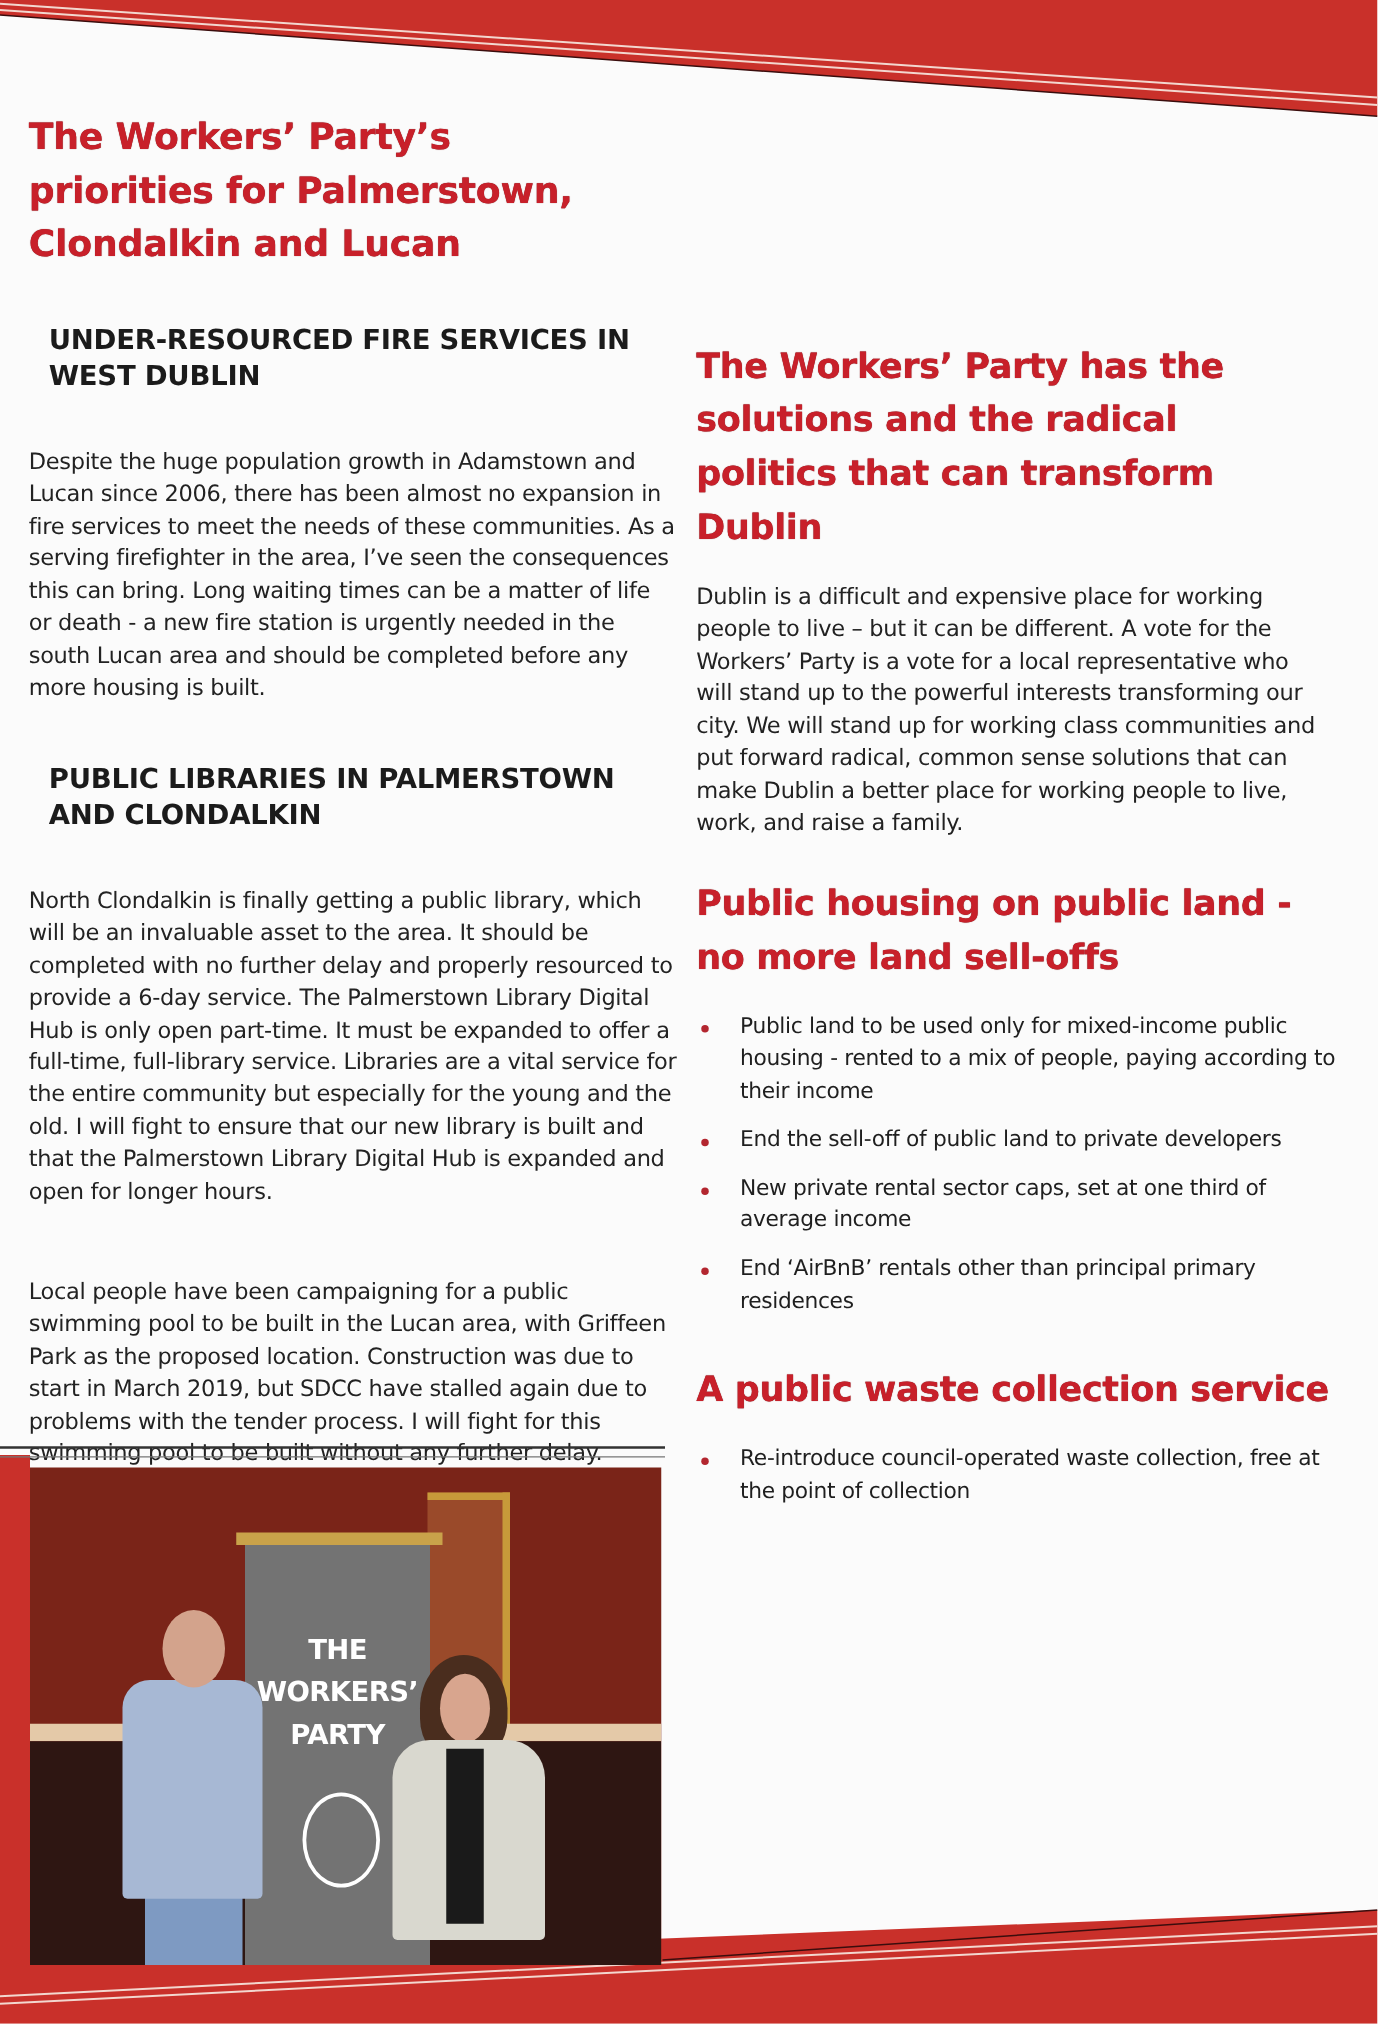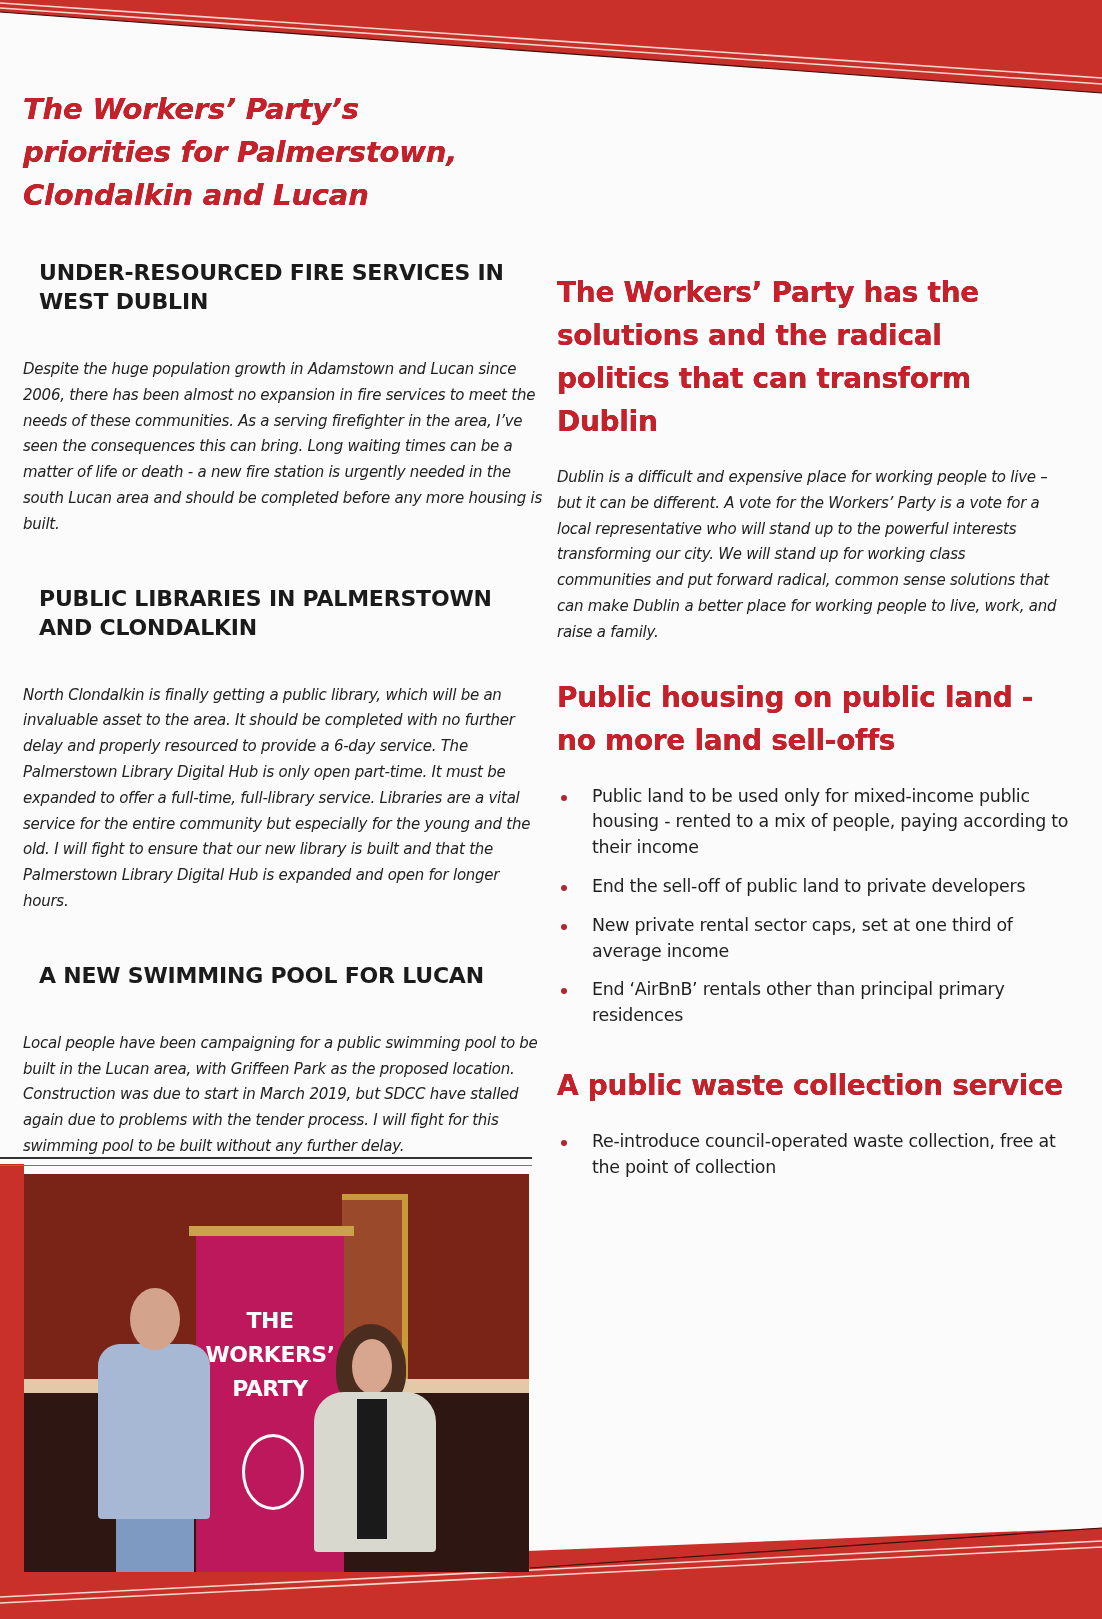--- a/index.html
+++ b/index.html
@@ -21,23 +21,22 @@
   .sec-title {
     color:#c8202a; font-weight:bold; font-size:28px; line-height:43px;
     margin:0; letter-spacing:-0.3px;
     text-shadow:0 0 0.6px #6a0f12;
   }
   .subhead {
     font-weight:bold; font-size:22px; line-height:29px; color:#1b1b1b;
     margin:16px; letter-spacing:-0.2px;
   }
   .para {
-    font-size:15px; line-height:25.8px; color:#222; margin:0;
+    font-size:18px; line-height:25.8px; color:#222; margin:0;
     letter-spacing:-0.25px;
-    font-style:italic;
   }
   ul.bullets { list-style:none; margin:0; padding:0; }
   ul.bullets li {
     position:relative; padding-left:35px;
     font-size:17.4px; line-height:25.8px; color:#1f1f1f; letter-spacing:-0.25px;
     margin-bottom:13px;
   }
   ul.bullets li .dot {
     position:absolute; left:4px; top:11px; width:6px; height:6px;
     border-radius:50%; background:#b3262f;
@@ -45,21 +44,21 @@
   .photo {
     position:absolute; left:24px; top:1174px; width:505px; height:398px;
     overflow:hidden; background:#7a2418;
   }
   .photo-rule {
     position:absolute; left:0; top:1157px; width:532px; height:6px;
     border-top:2px solid #333; border-bottom:1px solid #777;
   }
   .banner {
     position:absolute; left:172px; top:62px; width:148px; height:340px;
-    background:#be185d;
+    background:#737373;
   }
   .banner-rod { position:absolute; left:165px; top:52px; width:165px; height:10px; background:#c9a24a; }
   .banner-text {
     position:absolute; left:0; top:68px; width:148px; text-align:center;
     color:#fff; font-weight:bold; font-size:22px; line-height:34px;
     white-space:pre-line; letter-spacing:-0.5px;
   }
   .emblem {
     position:absolute; left:218px; top:260px; width:56px; height:70px;
     border:3px solid #fff; border-radius:50%;
@@ -87,34 +86,33 @@
 
   <polygon points="0,1619 1102,1619 1102,1528 0,1572" fill="#c9302a"></polygon>
   <line x1="530" y1="1568" x2="1102" y2="1528" stroke="#3a0d0d" stroke-width="1.2"></line>
   <line x1="0" y1="1597" x2="1102" y2="1541" stroke="#f3d7cf" stroke-width="1.6"></line>
   <line x1="0" y1="1603" x2="1102" y2="1547" stroke="#f3d7cf" stroke-width="1.6"></line>
 
   <rect x="0" y="1164" width="24" height="420" fill="#c9302a"></rect>
 </svg>
 
 <div class="col-left">
-  <h1 class="main-title" style="width:490px;font-style:italic;">The Workers’ Party’s priorities for Palmerstown, Clondalkin and Lucan</h1>
+  <h1 class="main-title" style="width:490px;">The Workers’ Party’s priorities for Palmerstown, Clondalkin and Lucan</h1>
 
   <div style="height:25px"></div>
   <h2 class="subhead" style="width:490px;">UNDER-RESOURCED FIRE SERVICES IN WEST DUBLIN</h2>
   <div style="height:25px"></div>
   <p class="para">Despite the huge population growth in Adamstown and Lucan since 2006, there has been almost no expansion in fire services to meet the needs of these communities. As a serving firefighter in the area, I’ve seen the consequences this can bring. Long waiting times can be a matter of life or death - a new fire station is urgently needed in the south Lucan area and should be completed before any more housing is built.</p>
 
   <div style="height:30px"></div>
   <h2 class="subhead" style="width:470px;">PUBLIC LIBRARIES IN PALMERSTOWN AND CLONDALKIN</h2>
   <div style="height:25px"></div>
   <p class="para">North Clondalkin is finally getting a public library, which will be an invaluable asset to the area. It should be completed with no further delay and properly resourced to provide a 6-day service. The Palmerstown Library Digital Hub is only open part-time. It must be expanded to offer a full-time, full-library service. Libraries are a vital service for the entire community but especially for the young and the old. I will fight to ensure that our new library is built and that the Palmerstown Library Digital Hub is expanded and open for longer hours.</p>
 
   <div style="height:30px"></div>
-  <h2 class="subhead">A NEW SWIMMING POOL FOR LUCAN</h2>
   <div style="height:25px"></div>
   <p class="para">Local people have been campaigning for a public swimming pool to be built in the Lucan area, with Griffeen Park as the proposed location. Construction was due to start in March 2019, but SDCC have stalled again due to problems with the tender process. I will fight for this swimming pool to be built without any further delay.</p>
 </div>
 
 <div class="photo-rule"></div>
 
 <div class="photo">
   <div class="frame"></div>
   <div class="wainscot"></div>
   <div class="lower-wall"></div>

